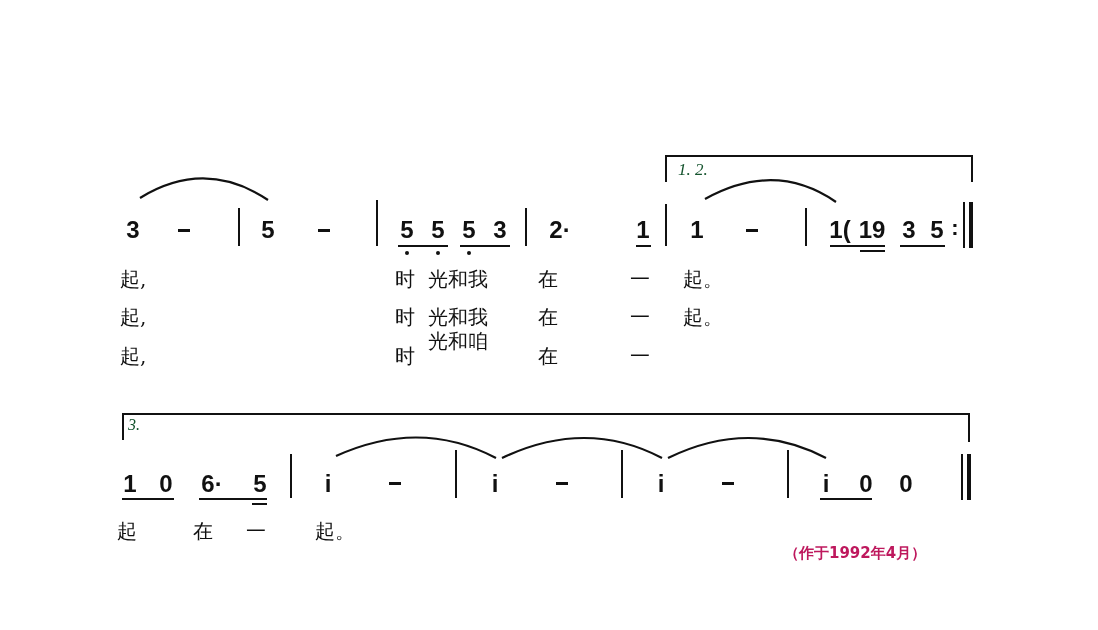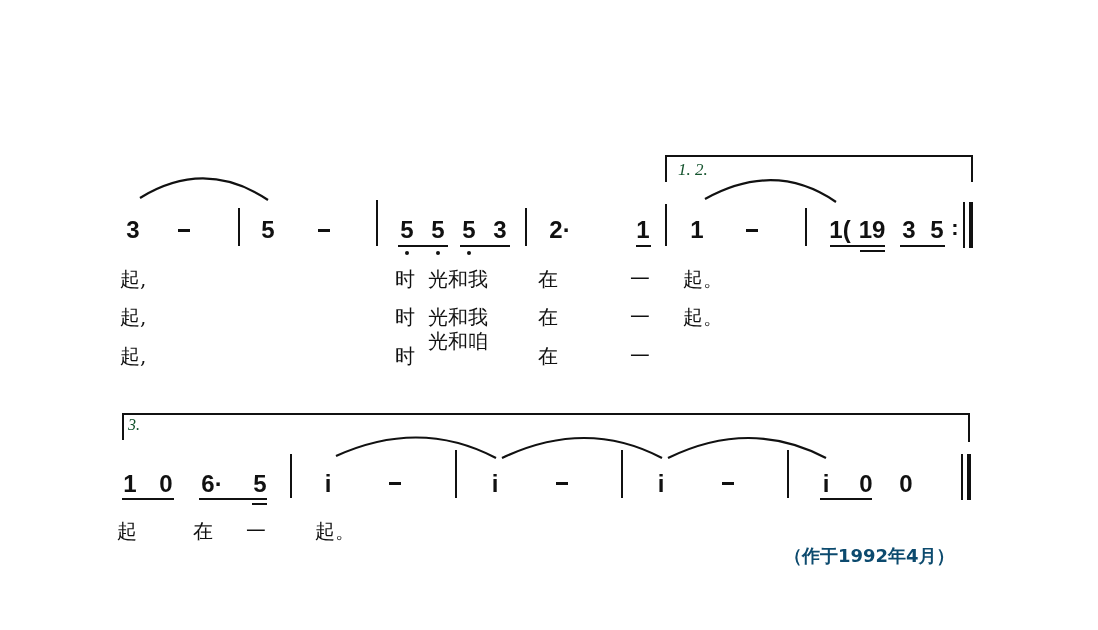--- a/index.html
+++ b/index.html
@@ -11,21 +11,21 @@
   .dash { position: absolute; height: 3px; width: 12px; background: #111; }
   .bar { position: absolute; width: 2px; background: #111; }
   .bar.thick { width: 4px; }
   .ul { position: absolute; height: 2px; background: #111; }
   .dot { position: absolute; width: 4px; height: 4px; border-radius: 50%; background: #111; }
   .lyr { position: absolute; font-family: "DejaVu Serif", serif; font-size: 20px; line-height: 22px;
          color: #111; white-space: nowrap; }
   .volta-label { position: absolute; font-family: "Liberation Serif", serif; font-style: italic;
                  font-size: 17px; color: #14532d; }
   .note-text { position: absolute; font-family: "DejaVu Sans", sans-serif; font-weight: bold;
-               font-size: 18px; color: #0c4a6e; white-space: nowrap; }
+               font-size: 15px; color: #be185d; white-space: nowrap; }
   svg.slurs { position: absolute; left: 0; top: 0; }
 </style>
 </head>
 <body>
 
 <div class="page">
 
   <svg class="slurs" width="1098" height="630">
     <g fill="none" stroke="#111" stroke-width="2.2">
 

